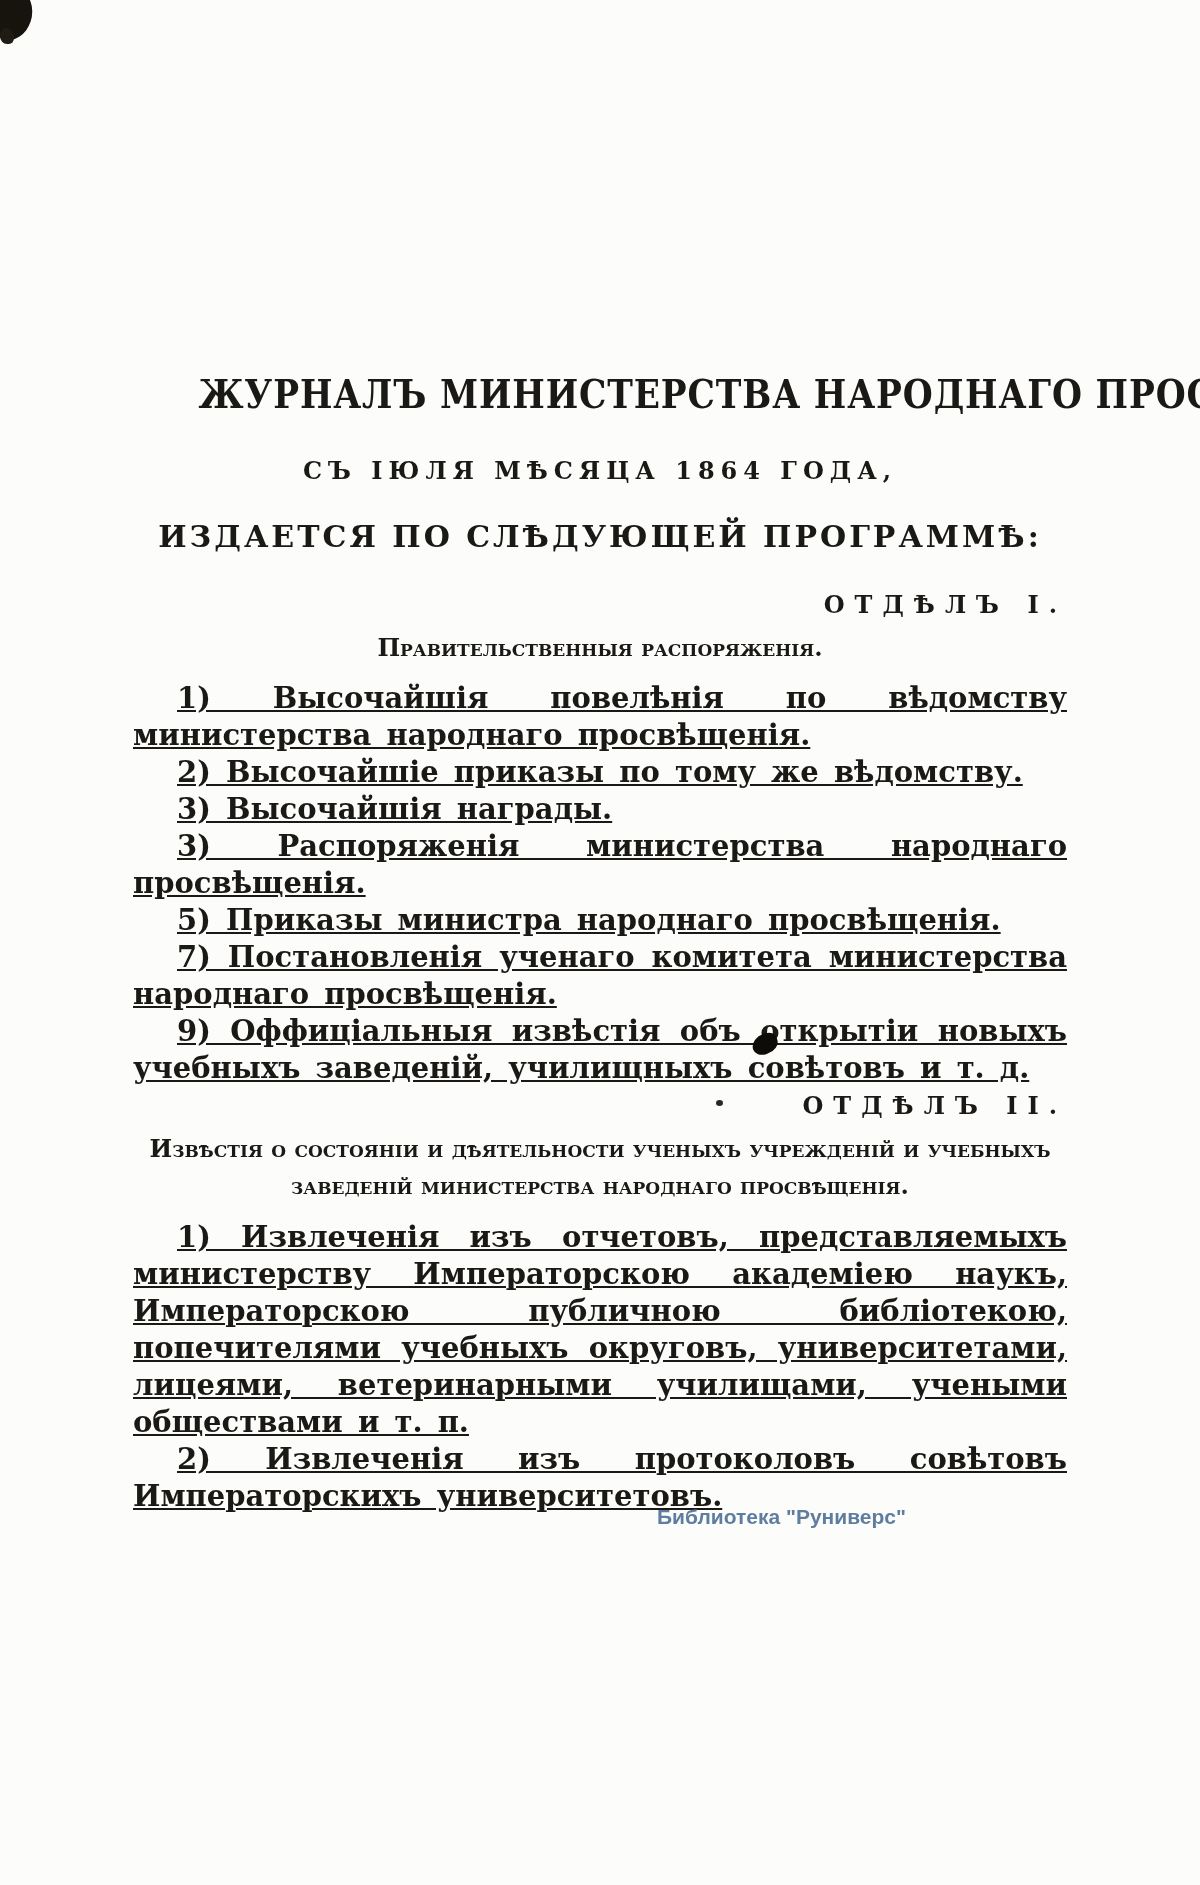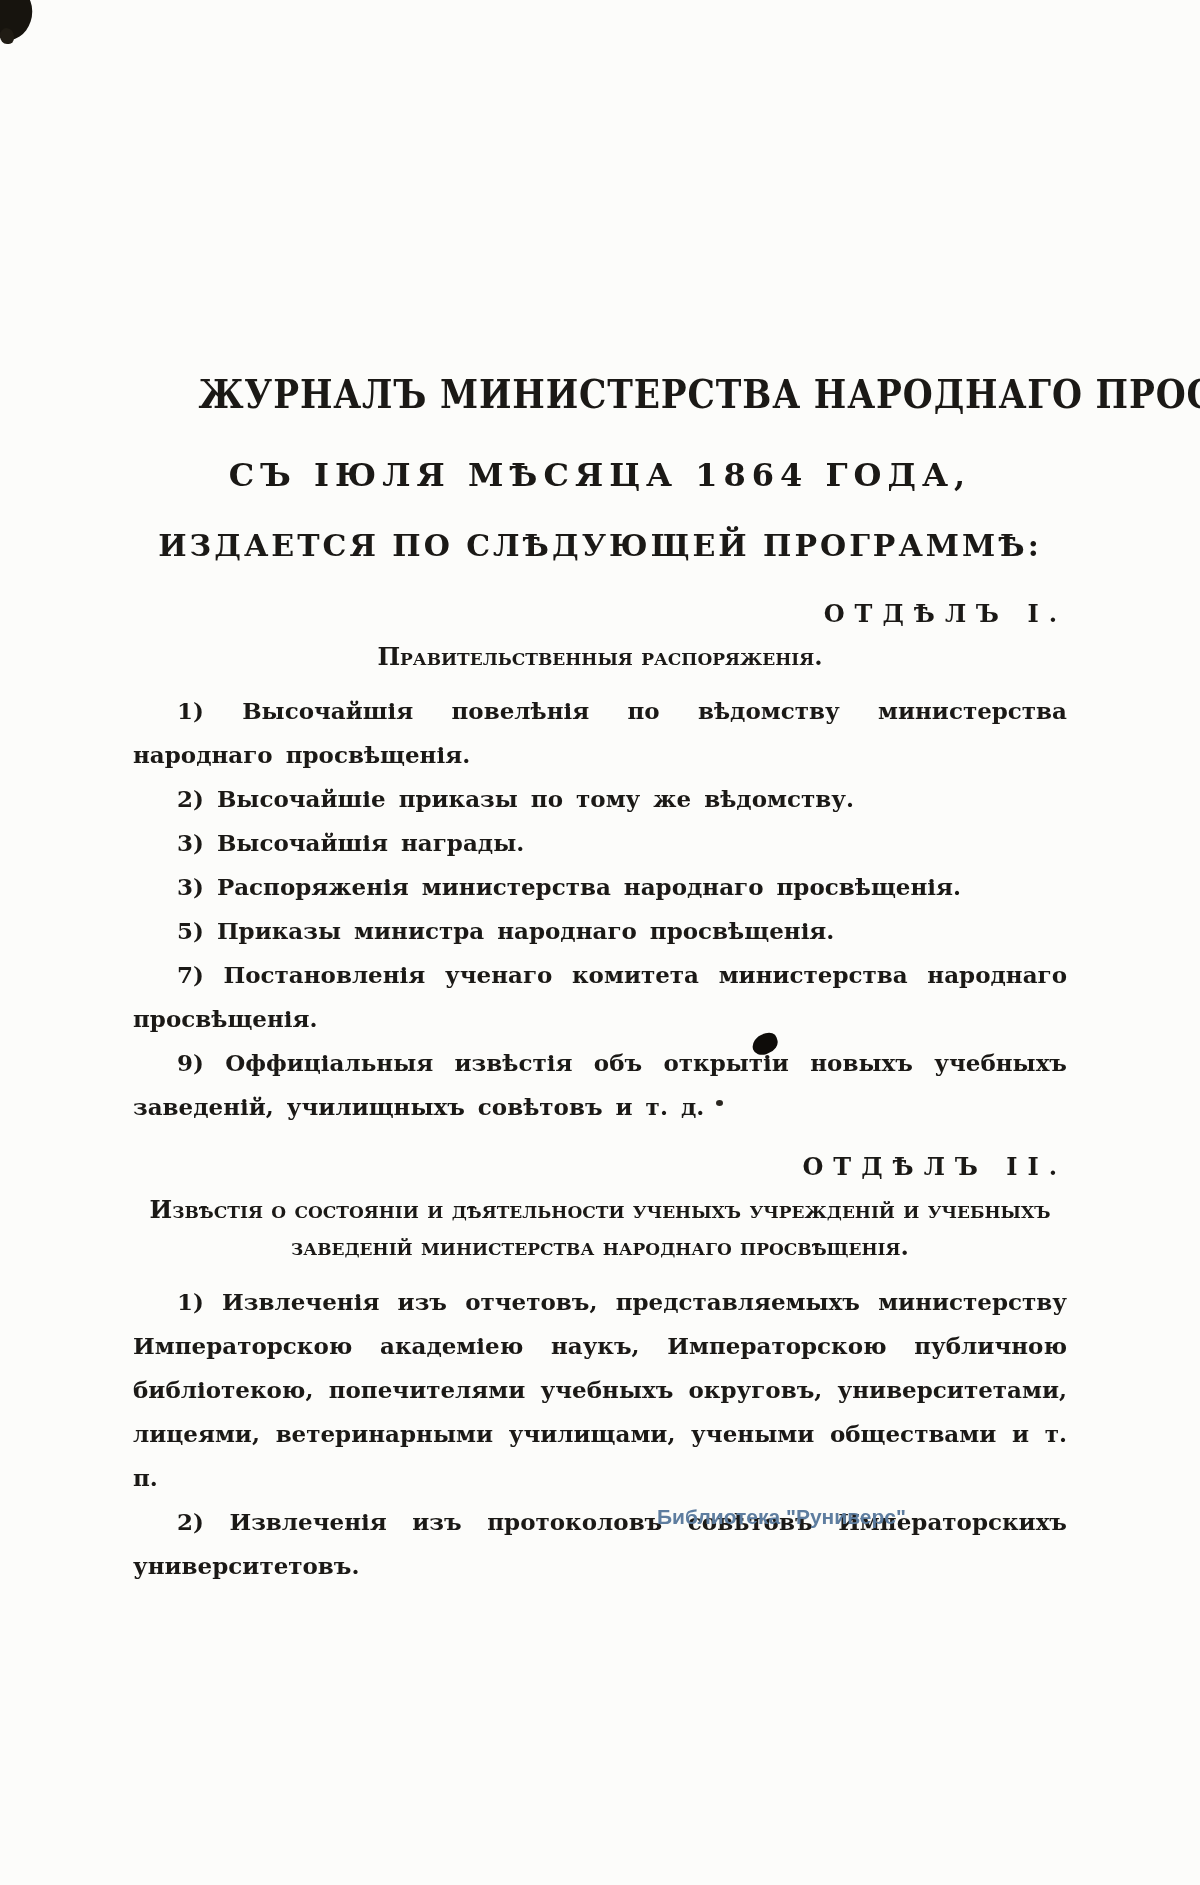--- a/index.html
+++ b/index.html
@@ -26,21 +26,21 @@
     font-weight:bold;
     text-align:center;
     line-height:1.1;
     letter-spacing:1px;
     margin:0 0 40px 0;
     transform:scaleX(.86);
     transform-origin:center;
     white-space:nowrap;
   }
   .since-line{
-    font-size:32px;
+    font-size:24px;
     font-weight:bold;
     letter-spacing:6px;
     text-align:center;
     margin:0 0 34px 0;
   }
   .program-line{
     font-size:30px;
     font-weight:bold;
     letter-spacing:3px;
     text-align:center;
@@ -54,29 +54,30 @@
     margin:0 0 10px 0;
   }
   .section-subheading{
     font-size:24px;
     font-weight:bold;
     font-variant-caps:small-caps;
     text-align:center;
     line-height:1.55;
     margin:0 0 14px 0;
   }
-  .section-2 .section-heading{margin-top:23px;}
+  .section-2 .section-heading{margin-top:4px;}
   .item{
-    font-size:23px;
+    font-size:29px;
     font-weight:bold;
-    line-height:44px;
+    line-height:37px;
     text-align:justify;
     text-indent:44px;
     word-spacing:5px;
     margin:0;
+    text-decoration:underline;
   }
   .item + .item{margin-top:0;}
   .section-2 .item + .item{}
   .footer-watermark{
     position:absolute;
     left:640px;top:1505px;width:266px;
     text-align:right;
     font-family:"Liberation Sans", sans-serif;
     font-size:21px;
     font-weight:600;

